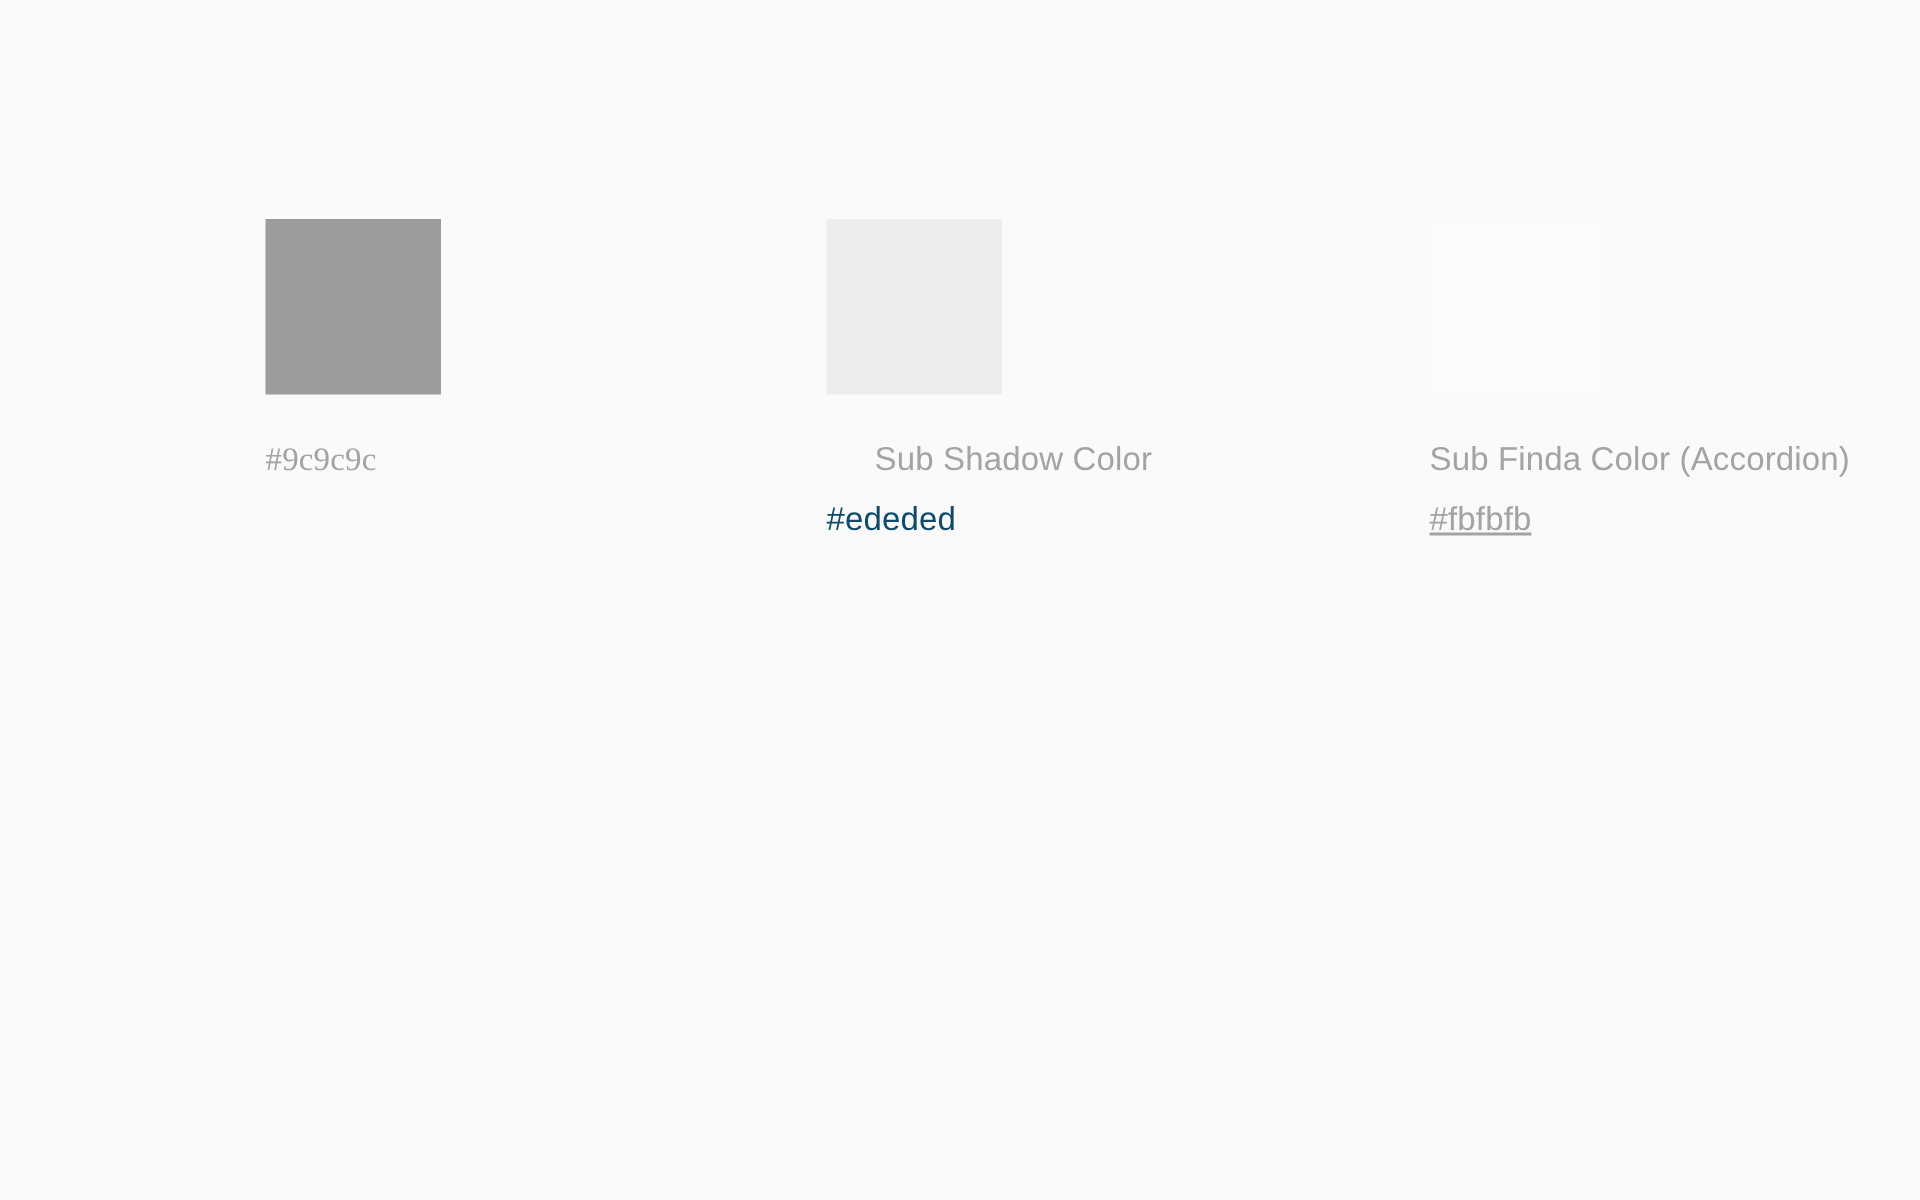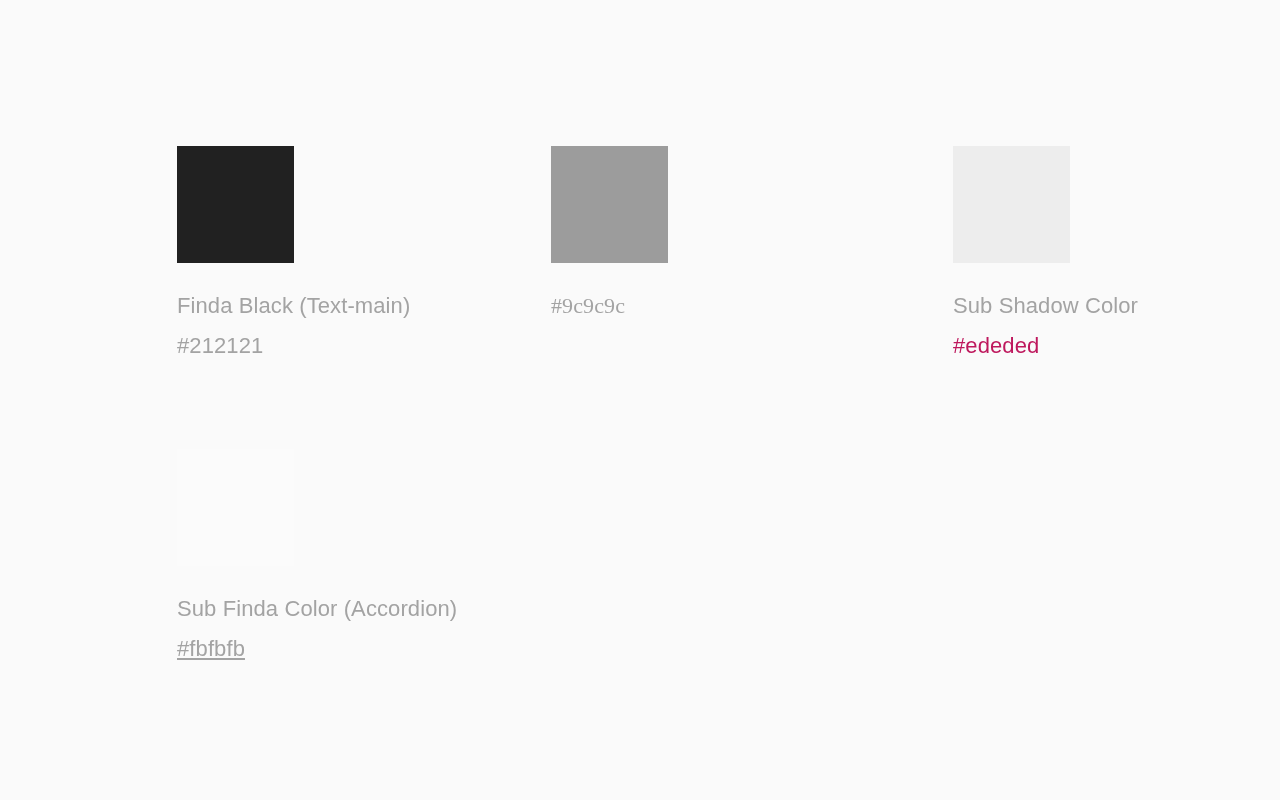--- a/index.html
+++ b/index.html
@@ -56,41 +56,34 @@
     white-space: nowrap;
     font-weight: 400;
   }
 </style>
 </head>
 <body style="background: rgb(250, 250, 250);">
 
 <div id="palette-board">
   <div class="swatch-grid">
 
-    <div class="swatch-card">
-      <div class="swatch-chip" style="background-color: rgb(33, 33, 33);"></div>
-      <div class="swatch-meta">
-        <span class="swatch-name" style="color: rgb(163, 163, 163);">Finda Black (Text-main)</span>
-        <span class="swatch-hex" style="color: rgb(163, 163, 163);">#212121</span>
-      </div>
-    </div>
 
     <div class="swatch-card">
       <div class="swatch-chip" style="background-color: rgb(156, 156, 156);"></div>
       <div class="swatch-meta">
         <span class="swatch-hex" style="color: rgb(163, 163, 163); font-family: Liberation Serif, serif;">#9c9c9c</span>
       </div>
     </div>
 
 
     <div class="swatch-card">
       <div class="swatch-chip" style="background-color: rgb(237, 237, 237);"></div>
       <div class="swatch-meta">
-        <span class="swatch-name" style="color: rgb(163, 163, 163);">Sub Shadow Color</span>
-        <span class="swatch-hex" style="color: #be185d;">#ededed</span>
+        <span class="swatch-name" style="color: rgb(163, 163, 163); margin-left: 32px;">Sub Shadow Color</span>
+        <span class="swatch-hex" style="color: #0c4a6e;">#ededed</span>
       </div>
     </div>
 
     <div class="swatch-card">
       <div class="swatch-chip" style="background-color: rgb(251, 251, 251);"></div>
       <div class="swatch-meta">
         <span class="swatch-name" style="color: rgb(163, 163, 163);">Sub Finda Color (Accordion)</span>
         <span class="swatch-hex" style="color: rgb(163, 163, 163); text-decoration: underline;">#fbfbfb</span>
       </div>
     </div>

